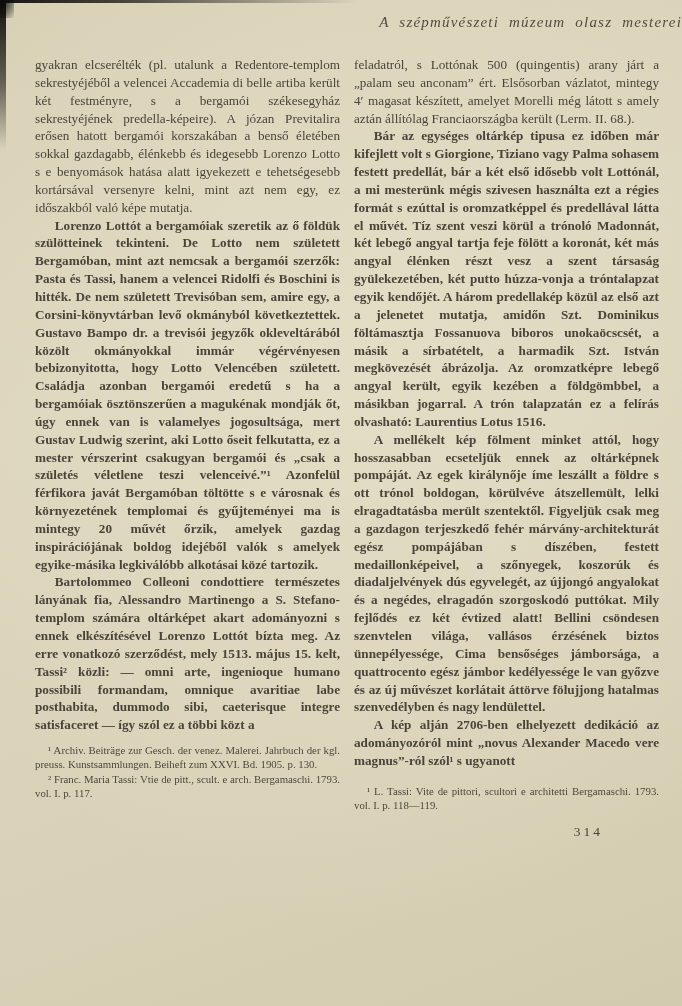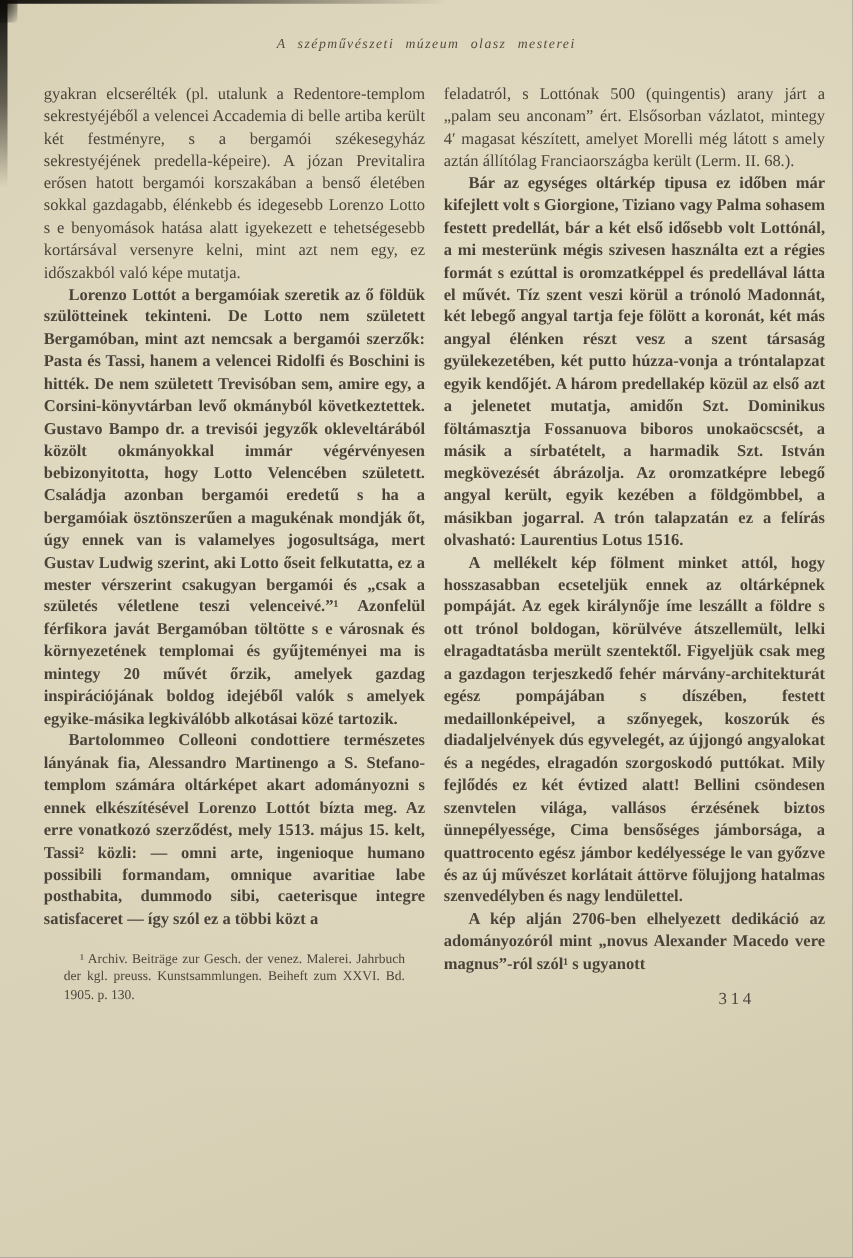--- a/index.html
+++ b/index.html
@@ -25,48 +25,47 @@
   }
   .edge-left {
     position: absolute; top: 0; left: 0; width: 6px; height: 150px;
     background: linear-gradient(to bottom, #14120e 0%, rgba(20,18,14,0.6) 55%, rgba(20,18,14,0) 100%);
   }
   .edge-corner {
     position: absolute; top: 0; left: 0; width: 14px; height: 18px;
     background: radial-gradient(ellipse at 0% 0%, #0e0c09 0%, rgba(14,12,9,0.5) 55%, rgba(14,12,9,0) 100%);
   }
   .running-head {
-    margin-top: 29px;
-    text-align: center;
+    margin-top: 14px;
+    text-align: right;
     font-style: italic;
-    font-size: 11px;
+    font-size: 15px;
     letter-spacing: 1.2px;
     word-spacing: 5px;
     color: #534b3e;
   }
   .columns {
     display: flex;
     gap: 14px;
     margin: 25px 22px 0 35px;
-    justify-content: space-between;
   }
   .col { width: 305px; }
   p.body {
     margin: 0;
     font-size: 13.2px;
     line-height: 17.85px;
     text-align: justify;
     hyphens: auto;
     color: #4a4339;
   }
   p.indent { text-indent: 1.5em; font-weight: bold; }
   .footnotes { margin-top: 9px; }
   .footnotes.right-fn { margin-top: 14px; }
   p.fn {
-    margin: 16px;
+    margin: 0;
     font-size: 10.8px;
     line-height: 14.4px;
     text-align: justify;
     text-indent: 1.2em;
     color: #4e473c;
   }
   .page-number {
     margin-top: 11px;
     padding-right: 56px;
     text-align: right;
@@ -86,25 +85,29 @@
   <div class="running-head">A szépművészeti múzeum olasz mesterei</div>
 
   <div class="columns">
 
     <div class="col">
       <p class="body">gyakran elcserélték (pl. utalunk a Redentore-templom sekrestyéjéből a velencei Accademia di belle artiba került két festményre, s a bergamói székesegyház sekrestyéjének predella-képeire). A józan Previtalira erősen hatott bergamói korszakában a benső életében sokkal gazdagabb, élénkebb és idegesebb Lorenzo Lotto s e benyomások hatása alatt igyekezett e tehetségesebb kortársával versenyre kelni, mint azt nem egy, ez időszakból való képe mutatja.</p>
       <p class="body indent">Lorenzo Lottót a bergamóiak szeretik az ő földük szülötteinek tekinteni. De Lotto nem született Bergamóban, mint azt nemcsak a bergamói szerzők: Pasta és Tassi, hanem a velencei Ridolfi és Boschini is hitték. De nem született Trevisóban sem, amire egy, a Corsini-könyvtárban levő okmányból következtettek. Gustavo Bampo dr. a trevisói jegyzők okleveltárából közölt okmányokkal immár végérvényesen bebizonyitotta, hogy Lotto Velencében született. Családja azonban bergamói eredetű s ha a bergamóiak ösztönszerűen a magukénak mondják őt, úgy ennek van is valamelyes jogosultsága, mert Gustav Ludwig szerint, aki Lotto őseit felkutatta, ez a mester vérszerint csakugyan bergamói és „csak a születés véletlene teszi velenceivé.”¹ Azonfelül férfikora javát Bergamóban töltötte s e városnak és környezetének templomai és gyűjteményei ma is mintegy 20 művét őrzik, amelyek gazdag inspirációjának boldog idejéből valók s amelyek egyike-másika legkiválóbb alkotásai közé tartozik.</p>
       <p class="body indent">Bartolommeo Colleoni condottiere természetes lányának fia, Alessandro Martinengo a S. Stefano-templom számára oltárképet akart adományozni s ennek elkészítésével Lorenzo Lottót bízta meg. Az erre vonatkozó szerződést, mely 1513. május 15. kelt, Tassi² közli: — omni arte, ingenioque humano possibili formandam, omnique avaritiae labe posthabita, dummodo sibi, caeterisque integre satisfaceret — így szól ez a többi közt a</p>
       <div class="footnotes">
         <p class="fn">¹ Archiv. Beiträge zur Gesch. der venez. Malerei. Jahrbuch der kgl. preuss. Kunstsammlungen. Beiheft zum XXVI. Bd. 1905. p. 130.</p>
+        <p class="fn">² Franc. Maria Tassi: Vtie de pitt., scult. e arch. Bergamaschi. 1793. vol. I. p. 117.</p>
       </div>
     </div>
 
     <div class="col">
       <p class="body">feladatról, s Lottónak 500 (quingentis) arany járt a „palam seu anconam” ért. Elsősorban vázlatot, mintegy 4′ magasat készített, amelyet Morelli még látott s amely aztán állítólag Franciaországba került (Lerm. II. 68.).</p>
       <p class="body indent">Bár az egységes oltárkép tipusa ez időben már kifejlett volt s Giorgione, Tiziano vagy Palma sohasem festett predellát, bár a két első idősebb volt Lottónál, a mi mesterünk mégis szivesen használta ezt a régies formát s ezúttal is oromzatképpel és predellával látta el művét. Tíz szent veszi körül a trónoló Madonnát, két lebegő angyal tartja feje fölött a koronát, két más angyal élénken részt vesz a szent társaság gyülekezetében, két putto húzza-vonja a tróntalapzat egyik kendőjét. A három predellakép közül az első azt a jelenetet mutatja, amidőn Szt. Dominikus föltámasztja Fossanuova biboros unokaöcscsét, a másik a sírbatételt, a harmadik Szt. István megkövezését ábrázolja. Az oromzatképre lebegő angyal került, egyik kezében a földgömbbel, a másikban jogarral. A trón talapzatán ez a felírás olvasható: Laurentius Lotus 1516.</p>
       <p class="body indent">A mellékelt kép fölment minket attól, hogy hosszasabban ecseteljük ennek az oltárképnek pompáját. Az egek királynője íme leszállt a földre s ott trónol boldogan, körülvéve átszellemült, lelki elragadtatásba merült szentektől. Figyeljük csak meg a gazdagon terjeszkedő fehér márvány-architekturát egész pompájában s díszében, festett medaillonképeivel, a szőnyegek, koszorúk és diadaljelvények dús egyvelegét, az újjongó angyalokat és a negédes, elragadón szorgoskodó puttókat. Mily fejlődés ez két évtized alatt! Bellini csöndesen szenvtelen világa, vallásos érzésének biztos ünnepélyessége, Cima bensőséges jámborsága, a quattrocento egész jámbor kedélyessége le van győzve és az új művészet korlátait áttörve fölujjong hatalmas szenvedélyben és nagy lendülettel.</p>
       <p class="body indent">A kép alján 2706-ben elhelyezett dedikáció az adományozóról mint „novus Alexander Macedo vere magnus”-ról szól¹ s ugyanott</p>
+      <div class="footnotes right-fn">
+        <p class="fn">¹ L. Tassi: Vite de pittori, scultori e architetti Bergamaschi. 1793. vol. I. p. 118—119.</p>
+      </div>
       <div class="page-number">314</div>
     </div>
 
   </div>
 </div>
 
 </body></html>

